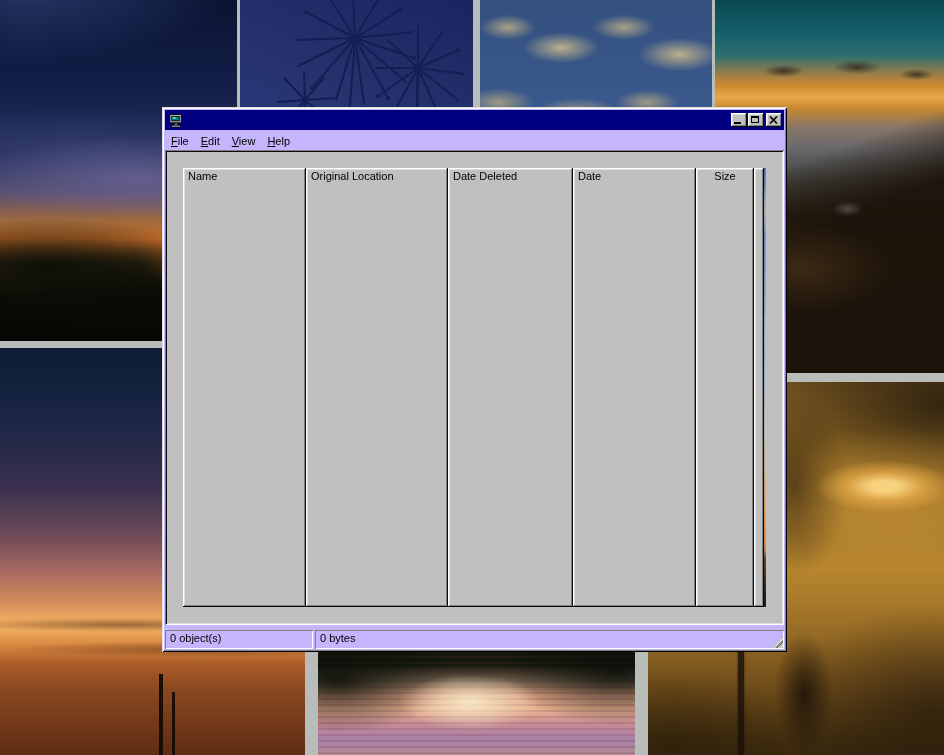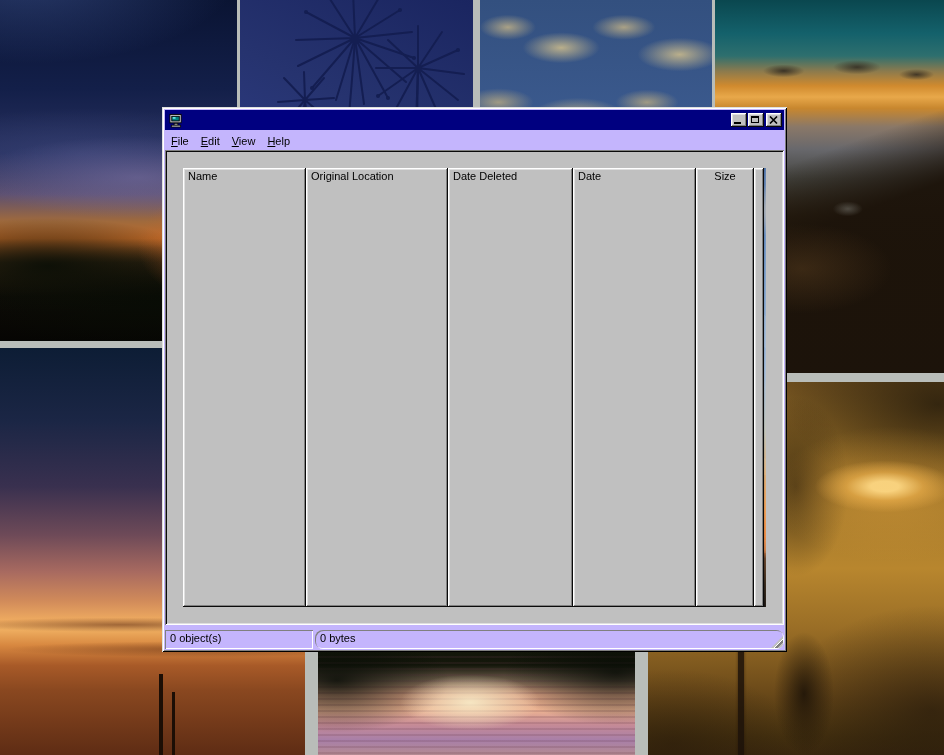--- a/index.html
+++ b/index.html
@@ -152,21 +152,21 @@
         transparent 138deg 160deg, rgba(255,242,222,.07) 160deg 164deg,
         transparent 164deg 360deg);}
   .photo .sunglow{position:absolute;inset:0;background:
       radial-gradient(circle at 192px 392px, #fff8dc 0 7px, rgba(255,220,120,.95) 20px, rgba(255,175,75,.7) 45px, rgba(252,145,60,.35) 90px, transparent 150px),
       radial-gradient(340px 110px at 192px 398px, rgba(255,180,95,.5), transparent 75%);}
   .photo svg.sil{position:absolute;inset:0;z-index:2;}
   .statusbar{flex:0 0 19px;margin-top:5px;display:flex;}
   .sb-panel{box-shadow: inset 1px 1px 0 #808080, inset -1px -1px 0 #fff;
     font-size:11px;color:#000;padding:2px 5px;box-sizing:border-box;white-space:nowrap;overflow:hidden;}
   .sb-1{width:148px;margin-right:2px;}
-  .sb-2{flex:1;position:relative;border-radius:8px;}
+  .sb-2{flex:1;position:relative;}
   .grip{position:absolute;right:1px;bottom:1px;width:12px;height:12px;
     clip-path:polygon(100% 0,100% 100%,0 100%);
     background:repeating-linear-gradient(135deg,#ffffff 0 1px,#808080 1px 3px,#c0c0c0 3px 5px);}
 </style>
 </head>
 <body>
 
 <div class="tile" id="tile-a"></div>
 
 <div class="tile" id="tile-b">

